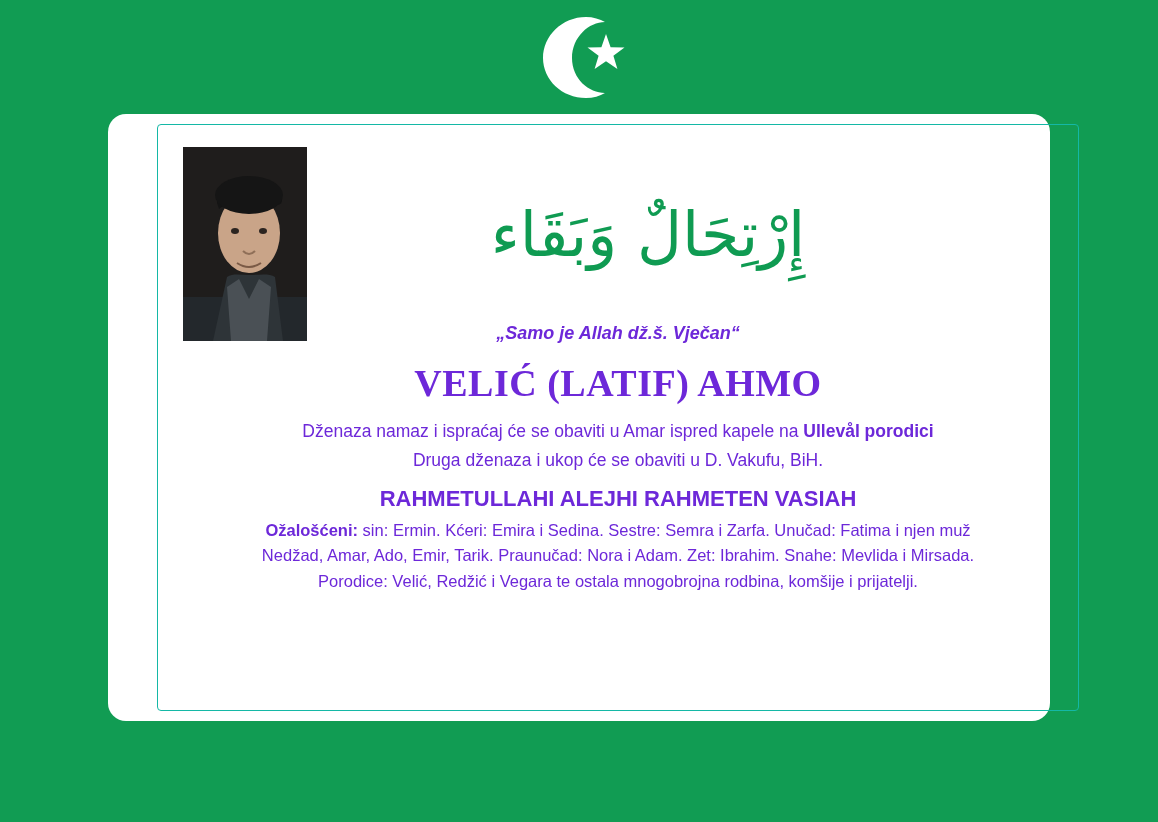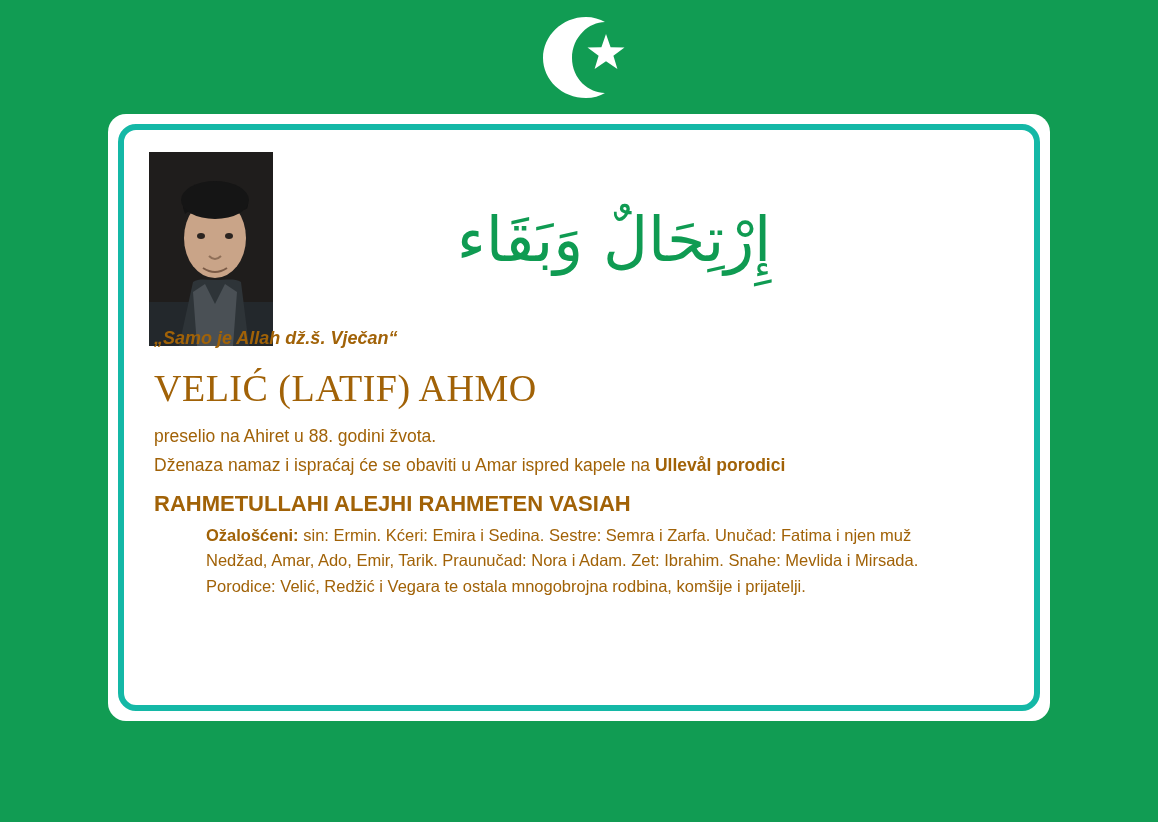--- a/index.html
+++ b/index.html
@@ -42,23 +42,24 @@
     height: 607px;
     background: #ffffff;
     border-radius: 18px;
     box-sizing: border-box;
     padding: 10px;
   }
   .card-inner {
     position: relative;
     width: 100%;
     height: 100%;
-    border: 6px solid #14b8a6;
-    border-radius: 18px;
+    border: 1px solid #14b8a6;
+    border-radius: 4px;
     box-sizing: border-box;
+    margin-left: 39px;
   }
   
   .portrait {
     position: absolute;
     left: 25px;
     top: 22px;
     width: 124px;
     height: 194px;
     overflow: hidden;
     background: #2b2b2b;
@@ -86,40 +87,41 @@
     direction: rtl;
     white-space: nowrap;
     letter-spacing: -2px;
   }
   
   .body-text {
     position: absolute;
     left: 30px;
     right: 30px;
     top: 195px;
-    text-align: left;
-    color: #a16207;
+    text-align: center;
+    color: #6d28d9;
   }
   .line {
     font-size: 17.5px;
     line-height: 1.52;
     margin: 0 0 2px 0;
   }
   .quote {
     font-style: italic;
     font-weight: bold;
     font-size: 18px;
     margin-bottom: 4px;
   }
   .name {
     font-family: "Liberation Serif", serif;
     font-size: 38px;
     line-height: 1.5;
     margin: 8px 0 6px 0;
     letter-spacing: 0.5px;
+    font-weight: bold;
   }
   .line strong { font-weight: bold; }
   .rahmetullahi {
     font-weight: bold;
     font-size: 22px;
     margin: 12px 0 6px 0;
   }
   .mourners {
     font-size: 16.5px;
     line-height: 1.55;
@@ -160,22 +162,22 @@
         </svg>
       </div>
 
       <div class="calligraphy">
         <div class="arabic">إِرْتِحَالٌ وَبَقَاء</div>
       </div>
 
       <div class="body-text">
         <div class="line quote">„Samo je Allah dž.š. Vječan“</div>
         <div class="name">VELIĆ (LATIF) AHMO</div>
-        <div class="line">preselio na Ahiret u 88. godini žvota.</div>
         <div class="line"><span>Dženaza namaz i ispraćaj će se obaviti u Amar ispred kapele na </span><strong>Ullevål porodici</strong></div>
+        <div class="line">Druga dženaza i ukop će se obaviti u D. Vakufu, BiH.</div>
         <div class="rahmetullahi">RAHMETULLAHI ALEJHI RAHMETEN VASIAH</div>
         <div class="mourners"><b>Ožalošćeni:</b><span> sin: Ermin. Kćeri: Emira i Sedina. Sestre: Semra i Zarfa. Unučad: Fatima i njen muž Nedžad, Amar, Ado, Emir, Tarik. Praunučad: Nora i Adam. Zet: Ibrahim. Snahe: Mevlida i Mirsada. Porodice: Velić, Redžić i Vegara te ostala mnogobrojna rodbina, komšije i prijatelji.</span></div>
       </div>
 
     </div>
   </div>
 
 </div>
 
 </body></html>

